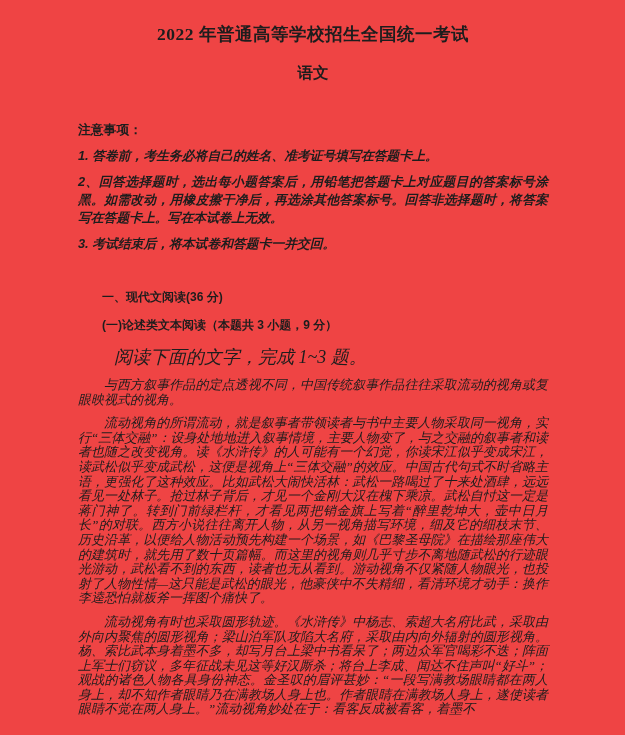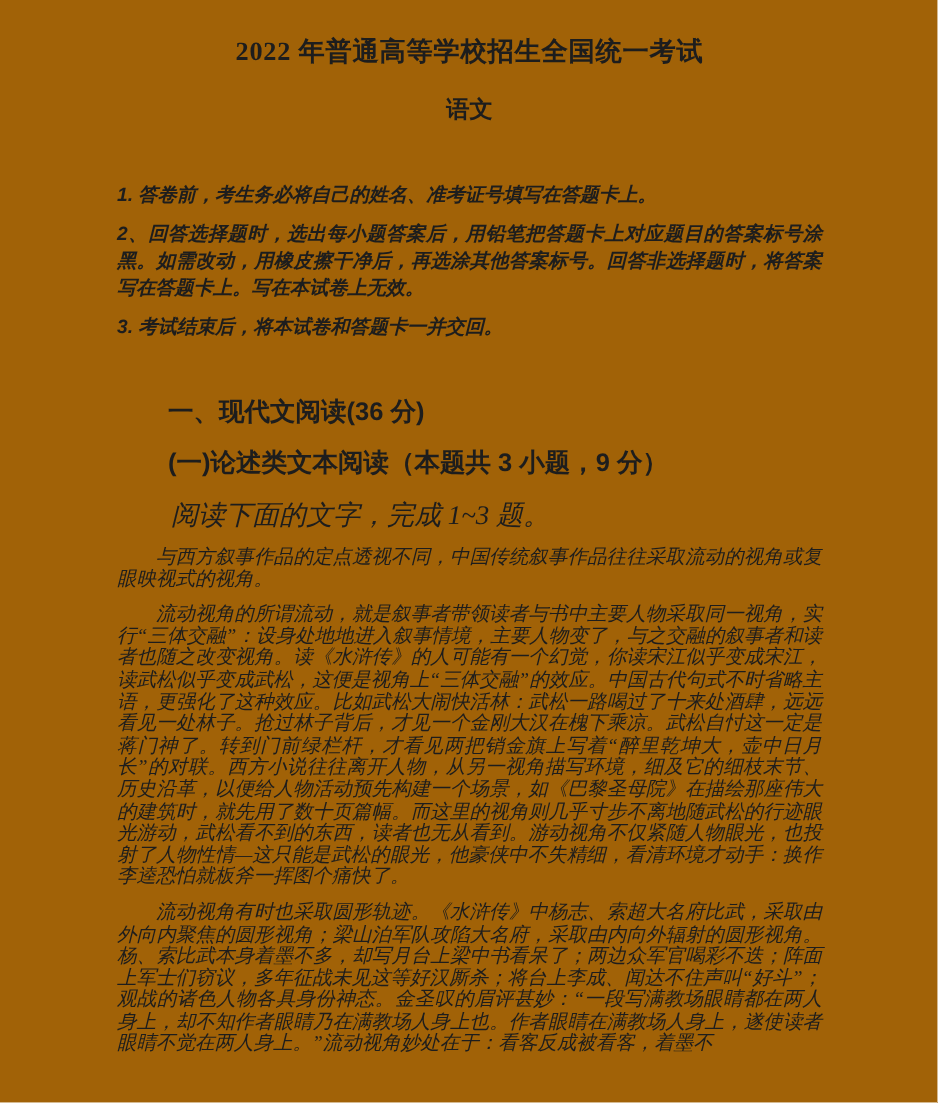--- a/index.html
+++ b/index.html
@@ -5,21 +5,21 @@
   html, body {
     margin: 0;
     padding: 0;
     background: #ffffff;
   }
   .page {
     position: relative;
     width: 625px;
     height: 735px;
     margin: 0 auto;
-    background: #a16207;
+    background: #ef4444;
     color: #1d1d1d;
     box-sizing: border-box;
     padding: 22px 77px 0 78px;
     overflow: hidden;
     font-family: "Liberation Serif", serif;
   }
   .exam-title {
     margin: 0;
     text-align: center;
     font-size: 17.5px;
@@ -49,21 +49,21 @@
     text-align: justify;
     font-style: italic;
   }
   .section {
     margin-top: 36px;
   }
   .section-heading,
   .subsection-heading {
     font-family: "Liberation Sans", sans-serif;
     font-weight: bold;
-    font-size: 17px;
+    font-size: 12px;
     margin: 0 0 11px 0;
     text-indent: 2em;
   }
   .instruction {
     font-size: 18px;
     font-style: italic;
     margin: 0 0 9px 0;
     text-indent: 2em;
   }
   .body-para {
@@ -79,20 +79,21 @@
 </head>
 <body>
 
 <div class="page">
 
   <h1 class="exam-title">2022 年普通高等学校招生全国统一考试</h1>
 
   <h2 class="exam-subject">语文</h2>
 
   <div class="notice">
+    <div class="notice-heading">注意事项：</div>
     <p>1. 答卷前，考生务必将自己的姓名、准考证号填写在答题卡上。</p>
     <p>2、回答选择题时，选出每小题答案后，用铅笔把答题卡上对应题目的答案标号涂黑。如需改动，用橡皮擦干净后，再选涂其他答案标号。回答非选择题时，将答案写在答题卡上。写在本试卷上无效。</p>
     <p>3. 考试结束后，将本试卷和答题卡一并交回。</p>
   </div>
 
   <div class="section">
     <div class="section-heading">一、现代文阅读(36 分)</div>
     <div class="subsection-heading">(一)论述类文本阅读（本题共 3 小题，9 分）</div>
     <div class="instruction">阅读下面的文字，完成 1~3 题。</div>
 

